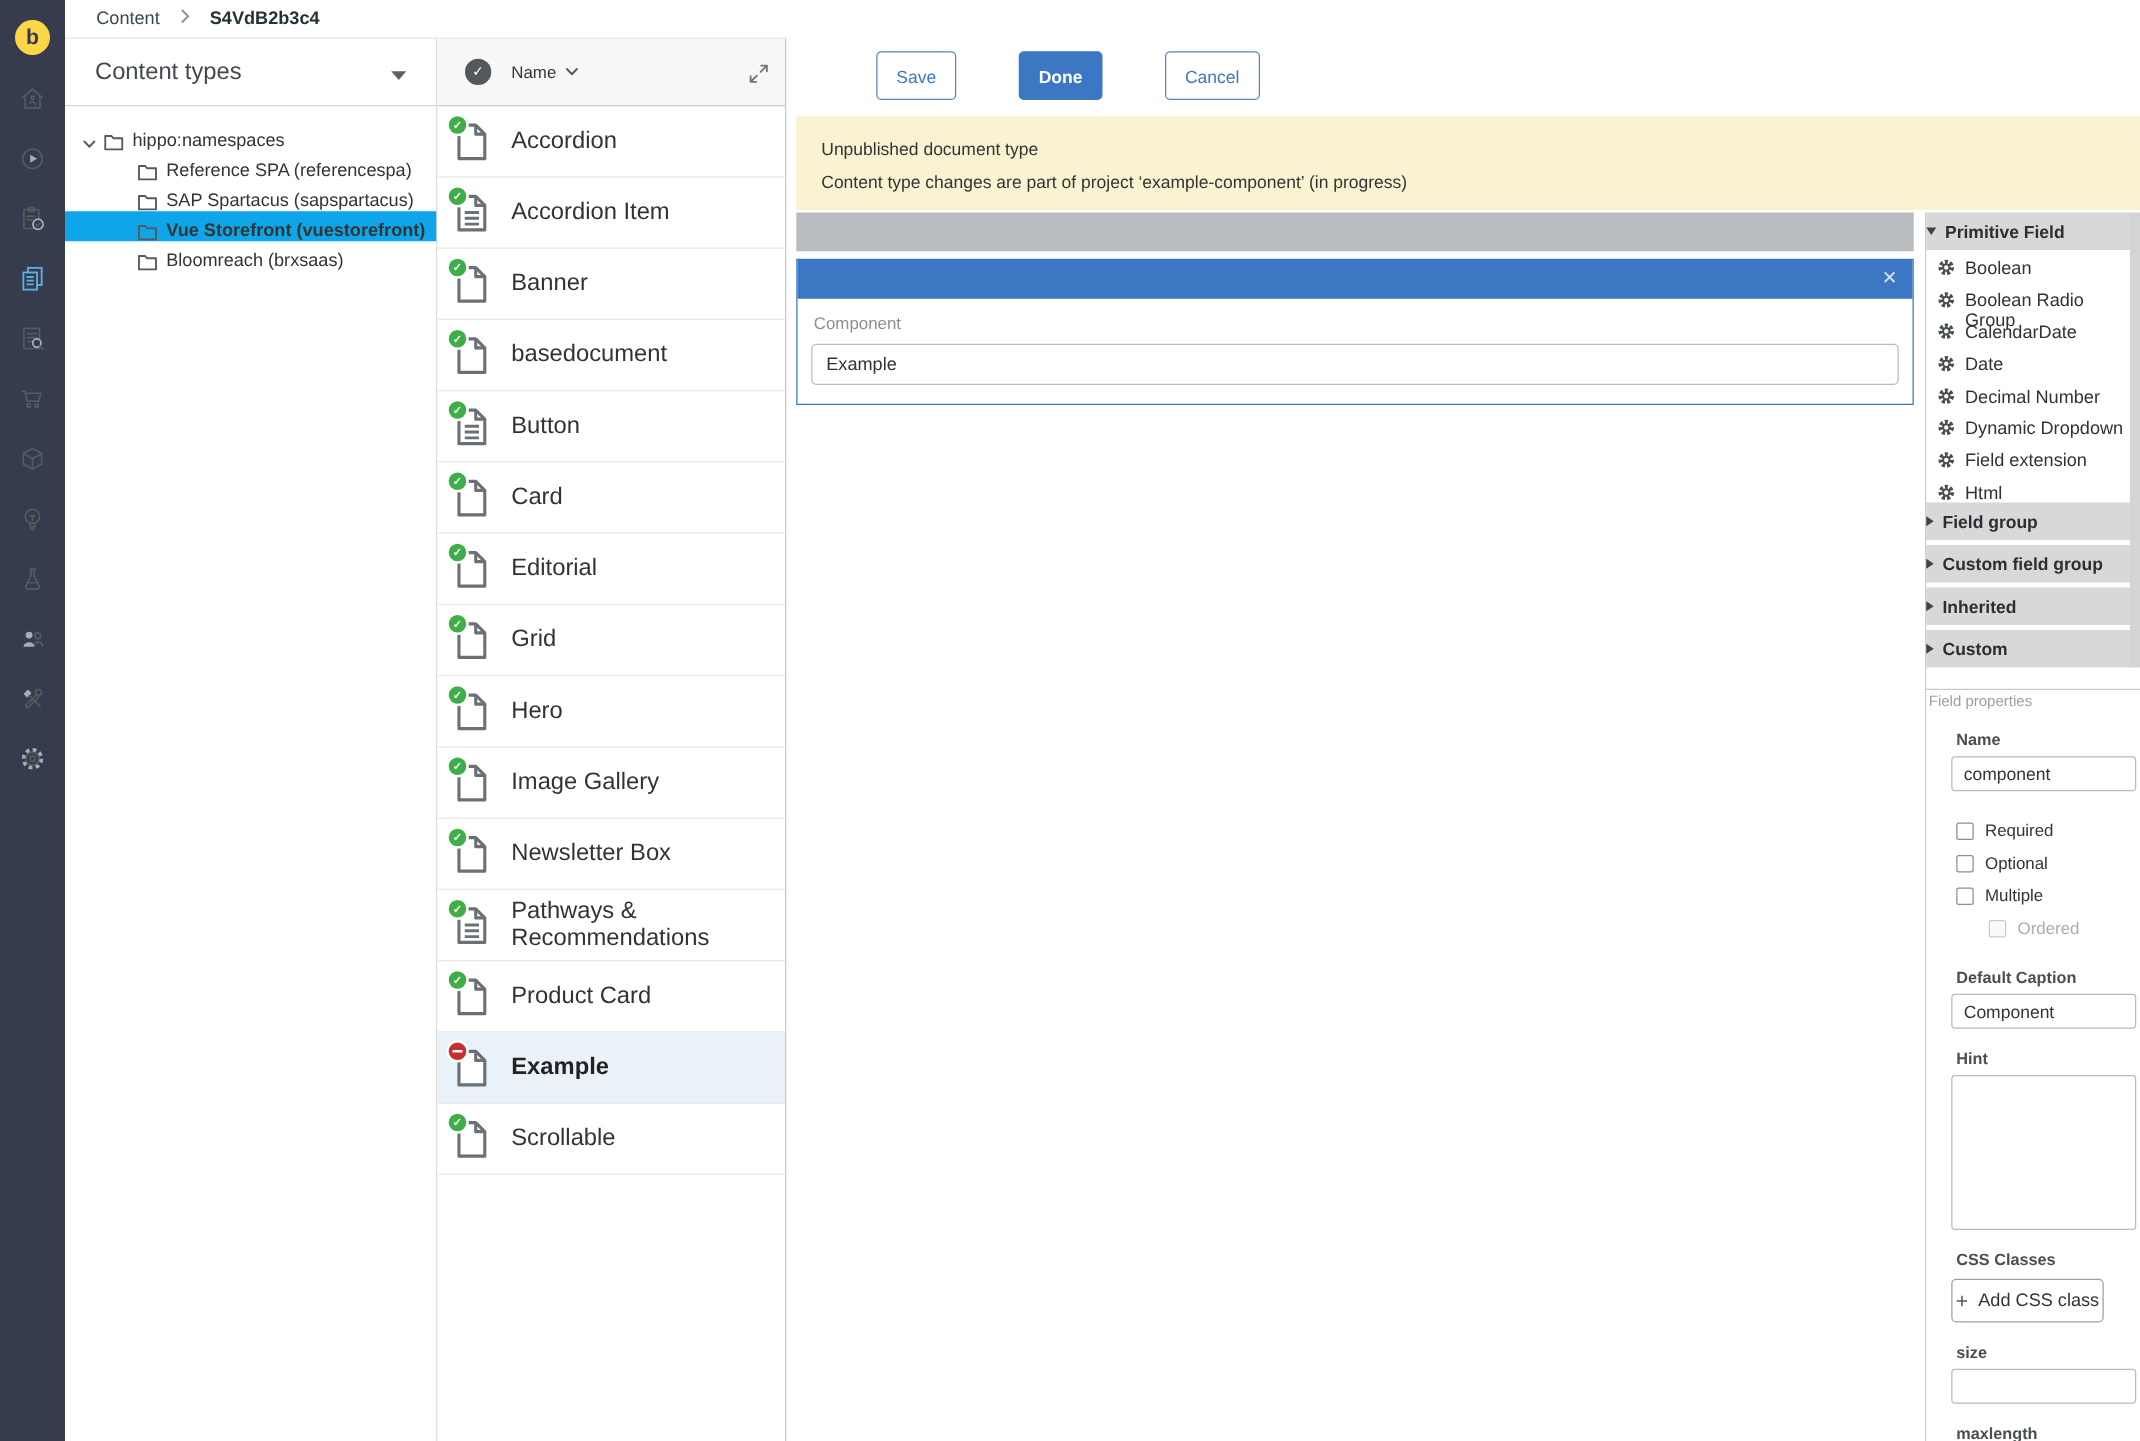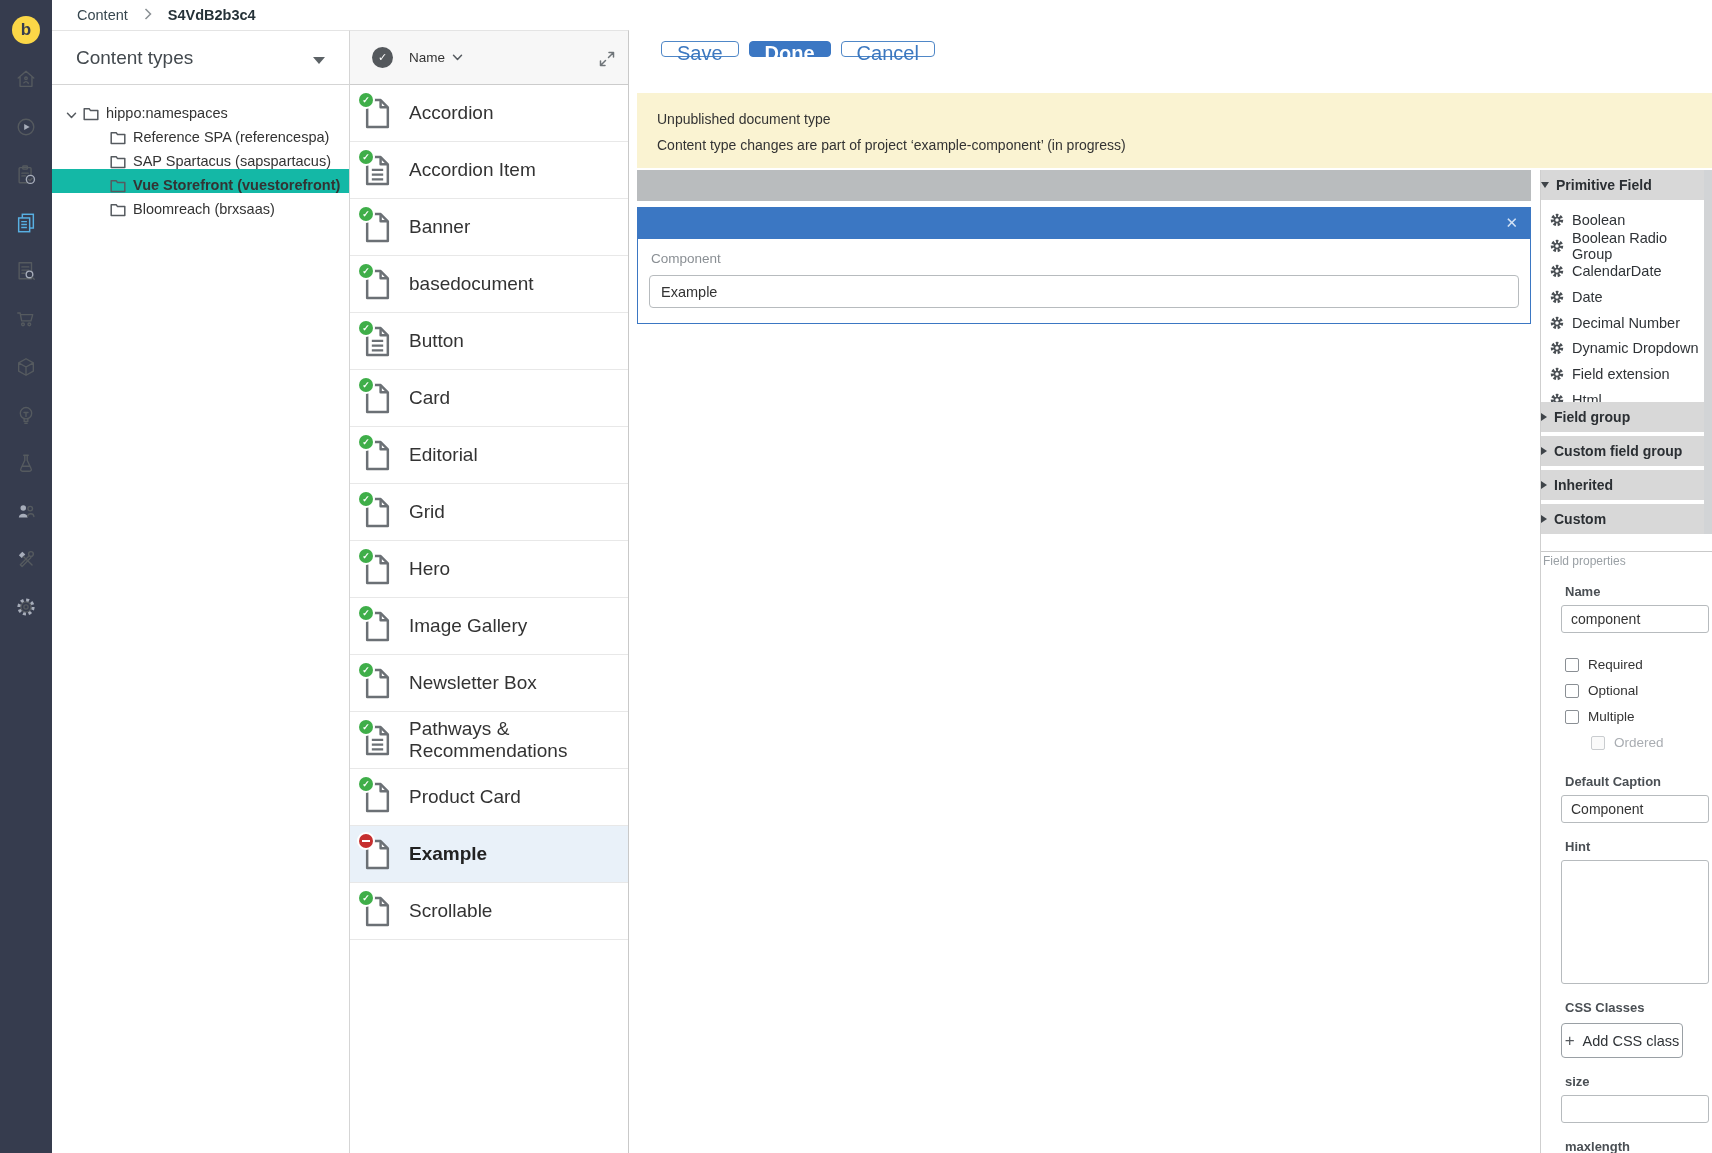--- a/index.html
+++ b/index.html
@@ -26,21 +26,21 @@
   .tree-panel { position:absolute; left:52px; top:30px; width:298px; bottom:0; background:#fff;
                 border-top:1px solid #e4e4e4; border-right:1px solid #d5d5d5; }
   .tree-head { position:relative; height:54px; border-bottom:1px solid #d5d5d5; display:flex; align-items:center; }
   .tree-title { font-size:19px; color:#43494e; padding-left:24px; }
   .tree-caret { position:absolute; right:24px; top:26px; width:0; height:0;
                 border-left:6px solid transparent; border-right:6px solid transparent; border-top:7px solid #5c6266; cursor:pointer; }
   .tree { padding-top:12px; font-size:14.5px; }
   .tree-row { height:24px; display:flex; align-items:flex-end; cursor:pointer; white-space:nowrap; }
   .tree-row.root { padding-left:14px; }
   .tree-row.child { padding-left:58px; }
-  .tree-row.selected { background:#14b8a6; font-weight:700; }
+  .tree-row.selected { background:#0ea5e9; font-weight:700; }
   .tw-chevron { width:11px; height:11px; margin-right:6px; }
   .tw-folder { width:16px; height:14px; margin-right:7px; flex:0 0 auto; }
 
   
   .list-panel { position:absolute; left:350px; top:30px; width:279px; bottom:0; background:#fff;
                 border-top:1px solid #e4e4e4; border-right:1px solid #c9c9c9; }
   .list-head { position:relative; height:54px; background:#f7f7f7; border-bottom:1px solid #cccccc;
                display:flex; align-items:center; padding-left:22px; }
   .check-circle { width:21px; height:21px; border-radius:50%; background:#54585c; color:#fff;
                   display:flex; align-items:center; justify-content:center; font-size:11px; margin-right:16px; cursor:pointer; }
@@ -58,22 +58,22 @@
            box-shadow:0 0 0 2px #fff; color:#fff; display:flex; align-items:center; justify-content:center; }
   .badge.ok { background:#3fae49; }
   .badge.minus { background:#c62f2f; }
   .badge.ok::after { content:"\2713"; font-size:9px; font-weight:700; }
   .badge.minus::after { content:""; width:8px; height:2px; background:#fff; display:block; }
   .row-label { font-size:19px; color:#333; }
 
   
   .main { position:absolute; left:630px; top:30px; right:0; bottom:0; background:#fff; }
   .toolbar { position:absolute; left:31px; top:11px; display:flex; gap:10px; }
-  .btn { height:16px; padding:0 15px; font-size:20px; border-radius:4px; cursor:pointer;
-         border:1px solid #4f87c7; background:#fff; color:#3c78c0; font-family:inherit; }
+  .btn { height:39px; padding:0 15px; font-size:14px; border-radius:4px; cursor:pointer;
+         border:1px solid #4f87c7; background:#fff; color:#3c78c0; font-family:inherit;margin-left:40px; }
   .btn.primary { background:#3b77c3; color:#fff; border-color:#3b77c3; font-weight:600; }
   .notice { position:absolute; left:7px; right:0; top:63px; height:75px; background:#faf3d2;
             padding:13px 0 0 20px; font-size:14px; color:#333; line-height:26px; }
   .gray-bar { position:absolute; left:7px; top:140px; width:894px; height:31px; background:#b9bcbe; }
   .field-panel { position:absolute; left:7px; top:177px; width:894px; background:#fff; border:1px solid #3b77c3; }
   .field-panel-head { position:relative; height:31px; background:#3b77c3; }
   .close-x { position:absolute; right:12px; top:5px; color:#d3e2f5; font-size:15px; cursor:pointer; line-height:20px; }
   .fp-body { padding:12px 11px 15px 11px; }
   .fp-label { font-size:13.5px; color:#8a8f94; margin-left:2px; }
   .fp-input { margin-top:9px; width:100%; height:33px; border:1px solid #b7bbbe; border-radius:4px;
@@ -84,21 +84,21 @@
   .rail-scrollbar { position:absolute; top:0; right:0; width:8px; height:364px; background:#d2d4d6; }
   .pal { width:164px; }
   .pal-header { height:30px; background:#d8d8d8; display:flex; align-items:center; padding-left:0;
                 font-size:14px; font-weight:700; color:#2b2f33; cursor:pointer; margin-bottom:0; }
   .pal-header + .pal-header, .pal-items + .pal-header { margin-top:4px; }
   .pal-items + .pal-header.first-after-items { margin-top:0; }
   .caret { width:0; height:0; margin-right:7px; flex:0 0 auto; }
   .caret.down { border-left:4.5px solid transparent; border-right:4.5px solid transparent; border-top:6px solid #3f4449; }
   .caret.right { border-top:4.5px solid transparent; border-bottom:4.5px solid transparent; border-left:6px solid #3f4449; }
   .pal-items { height:202px; overflow:hidden; padding-top:7px; }
-  .pal-item { height:25.7px; display:flex; align-items:center; padding-left:9px; font-size:14.5px; color:#2f3337; cursor:grab; }
+  .pal-item { height:25.7px; display:flex; align-items:flex-start; padding-left:9px; font-size:14.5px; color:#2f3337; cursor:grab; }
   .gear-sm { width:14px; height:14px; margin-right:8px; flex:0 0 auto; }
 
   .rail-divider { position:absolute; left:0; right:0; top:381px; height:0; border-top:1px solid #c9c9c9; }
 
   
   .props { position:absolute; left:0; right:0; top:384px; }
   .props-title { font-size:12px; color:#9aa0a5; margin-left:2px; }
   .prop-label { font-size:13px; font-weight:700; color:#4a4f54; margin:16px 0 0 24px; }
   .prop-input { display:block; margin:6px 0 0 20px; width:148px; height:28px; border:1px solid #b7bbbe;
                 border-radius:3px; font-size:14px; padding:0 9px; color:#333; font-family:inherit; }

